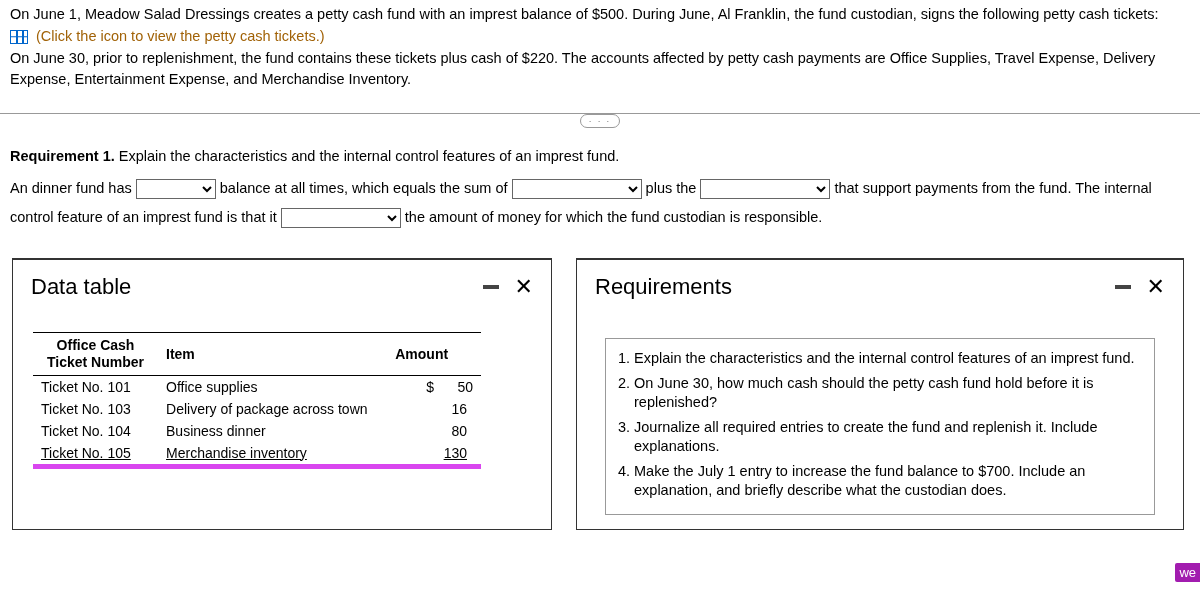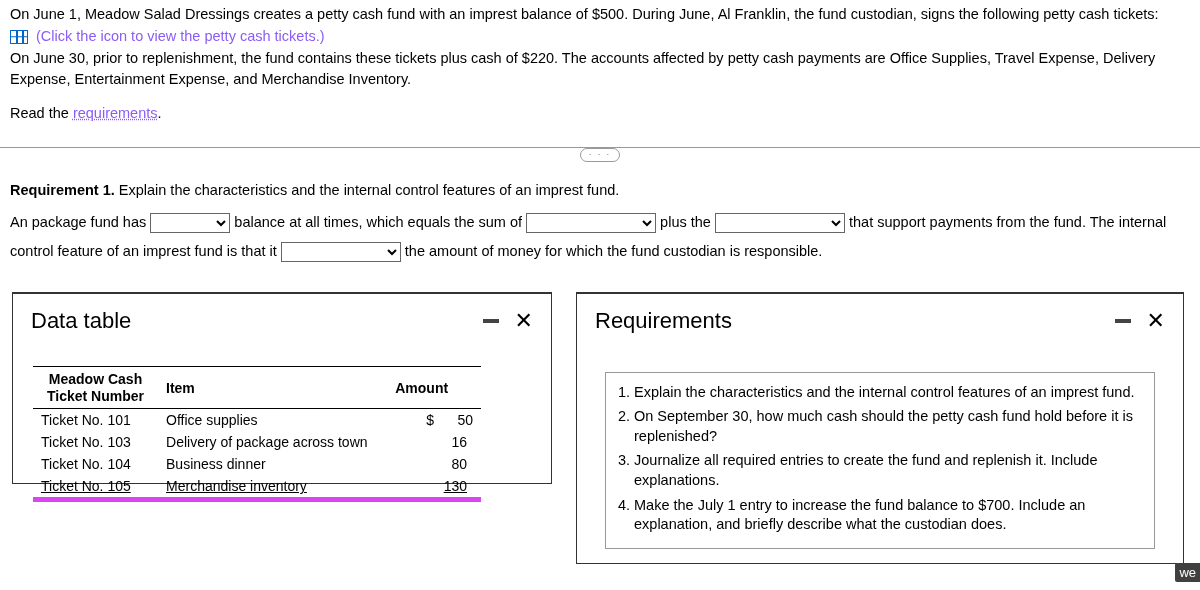--- a/index.html
+++ b/index.html
@@ -7,21 +7,21 @@
       font-family: Arial, Helvetica, sans-serif;
       font-size: 14.5px;
       color: #000;
       width: 1200px;
       height: 590px;
       overflow: hidden;
       position: relative;
       background: #fff;
     }
     .problem-text { padding: 4px 4px 4px 10px; line-height: 1.5; }
-    .link-blue { color: #8b5cf6; }
+    .link-blue { color: #a16207; }
     .link-blue.dotted { text-decoration: underline dotted; cursor: pointer; }
     .icon-grid {
       display: inline-block;
       width: 18px; height: 14px;
       border: 1.5px solid #0066cc;
       position: relative;
       vertical-align: middle;
       margin-right: 4px;
     }
     .icon-grid::before, .icon-grid::after {
@@ -45,21 +45,21 @@
       cursor: pointer; vertical-align: middle;
     }
     .blank-sm { width: 80px; }
     .blank-md { width: 120px; }
     .blank-lg { width: 130px; }
     .popups { position: relative; margin-top: 18px; }
     .popup {
       position: absolute; border: 1px solid #333; background: #fff;
       box-shadow: 0 0 0 rgba(0,0,0,.1);
     }
-    .popup.data-table { left: 12px; top: 0; width: 540px; height: 192px; border-top-width: 2px; }
+    .popup.data-table { left: 12px; top: 0; width: 540px; height: 272px; border-top-width: 2px; }
     .popup.reqs { left: 576px; top: 0; width: 608px; height: 272px; border-top-width: 2px; }
     .popup-head {
       display: flex; align-items: center; padding: 14px 18px 10px;
       font-size: 22px;
     }
     .popup-ctrls { margin-left: auto; display: flex; gap: 16px; align-items: center; }
     .min-icon { width: 16px; height: 4px; background: #444; cursor: pointer; }
     .x-icon { font-size: 22px; font-weight: 300; color: #000; cursor: pointer; line-height: 1; }
     table.tickets {
       border-collapse: collapse; margin: 22px 0 0 20px; width: 448px;
@@ -74,48 +74,45 @@
     table.tickets td.num { text-align: right; padding-right: 14px; }
     table.tickets td.dollar { text-align: right; padding-left: 30px; }
     table.tickets tr:last-child td { border-bottom: 5px solid #d946ef; text-decoration: underline; }
     ol.reqs-list {
       margin: 28px 28px 0 28px; padding-left: 28px;
       border: 1px solid #999; padding-top: 8px; padding-bottom: 8px; padding-right: 10px;
     }
     ol.reqs-list li { margin: 2px 0 5px; line-height: 1.35; font-size: 14.5px; }
     .we-badge {
       position: absolute; right: 0; bottom: 8px;
-      background: #404040; color: #fff; font-size: 13px;
+      background: #a21caf; color: #fff; font-size: 13px;
       padding: 2px 4px; border-radius: 2px 0 0 2px;
     }
   </style>
 </head>
 <body>
 
 <div class="problem-text">
   <div>On June 1, Meadow Salad Dressings creates a petty cash fund with an imprest balance of $500. During June, Al Franklin, the fund custodian, signs the following petty cash tickets:</div>
   <div>
     <span class="icon-grid"></span>
     <span class="link-blue">(Click the icon to view the petty cash tickets.)</span>
   </div>
   <div>On June 30, prior to replenishment, the fund contains these tickets plus cash of $220. The accounts affected by petty cash payments are Office Supplies, Travel Expense, Delivery Expense, Entertainment Expense, and Merchandise Inventory.</div>
-  <div style="margin-top:12px">
-    <span>Read the </span><span class="link-blue dotted">requirements</span><span>.</span>
-  </div>
 </div>
 
 <hr class="sep">
 <div class="pill">· · ·</div>
 
 <div class="req-section">
   <div>
     <b>Requirement 1.</b><span> Explain the characteristics and the internal control features of an imprest fund.</span>
   </div>
   <div class="fill-line">
-    <span>An package fund has </span>
+    <span>An dinner fund has </span>
     <select class="blank blank-sm"><option></option></select>
     <span> balance at all times, which equals the sum of </span>
     <select class="blank blank-lg"><option></option></select>
     <span> plus the </span>
     <select class="blank blank-lg"><option></option></select>
     <span> that support payments from the fund. The internal control feature of an imprest fund is that it </span>
     <select class="blank blank-md"><option></option></select>
     <span> the amount of money for which the fund custodian is responsible.</span>
   </div>
 </div>
@@ -127,21 +124,21 @@
       <span>Data table</span>
       <div class="popup-ctrls">
         <div class="min-icon"></div>
         <div class="x-icon">✕</div>
       </div>
     </div>
     <table class="tickets">
       <thead>
         <tr>
           <th style="width:120px">
-            <span>Meadow Cash</span><br><span>Ticket Number</span>
+            <span>Office Cash</span><br><span>Ticket Number</span>
           </th>
           <th style="width:220px">Item</th>
           <th style="width:90px">Amount</th>
         </tr>
       </thead>
       <tbody>
         <tr>
           <td>Ticket No. 101</td>
           <td>Office supplies</td>
           <td class="dollar"><span>$</span>&nbsp;&nbsp;&nbsp;&nbsp;&nbsp;&nbsp;<span>50</span></td>
@@ -168,21 +165,21 @@
   <div class="popup reqs">
     <div class="popup-head">
       <span>Requirements</span>
       <div class="popup-ctrls">
         <div class="min-icon"></div>
         <div class="x-icon">✕</div>
       </div>
     </div>
     <ol class="reqs-list">
       <li>Explain the characteristics and the internal control features of an imprest fund.</li>
-      <li>On September 30, how much cash should the petty cash fund hold before it is replenished?</li>
+      <li>On June 30, how much cash should the petty cash fund hold before it is replenished?</li>
       <li>Journalize all required entries to create the fund and replenish it. Include explanations.</li>
       <li>Make the July 1 entry to increase the fund balance to $700. Include an explanation, and briefly describe what the custodian does.</li>
     </ol>
   </div>
 
 </div>
 
 <div class="we-badge">we</div>
 
 </body></html>

